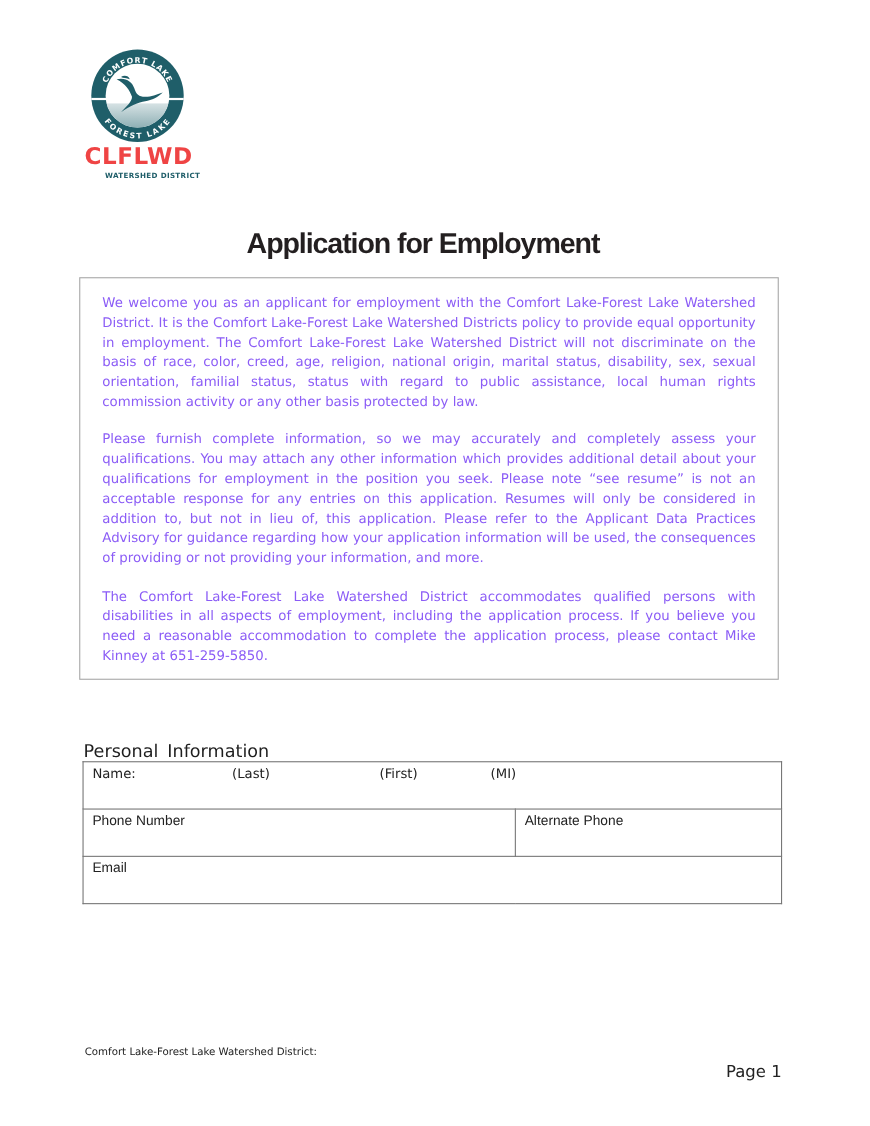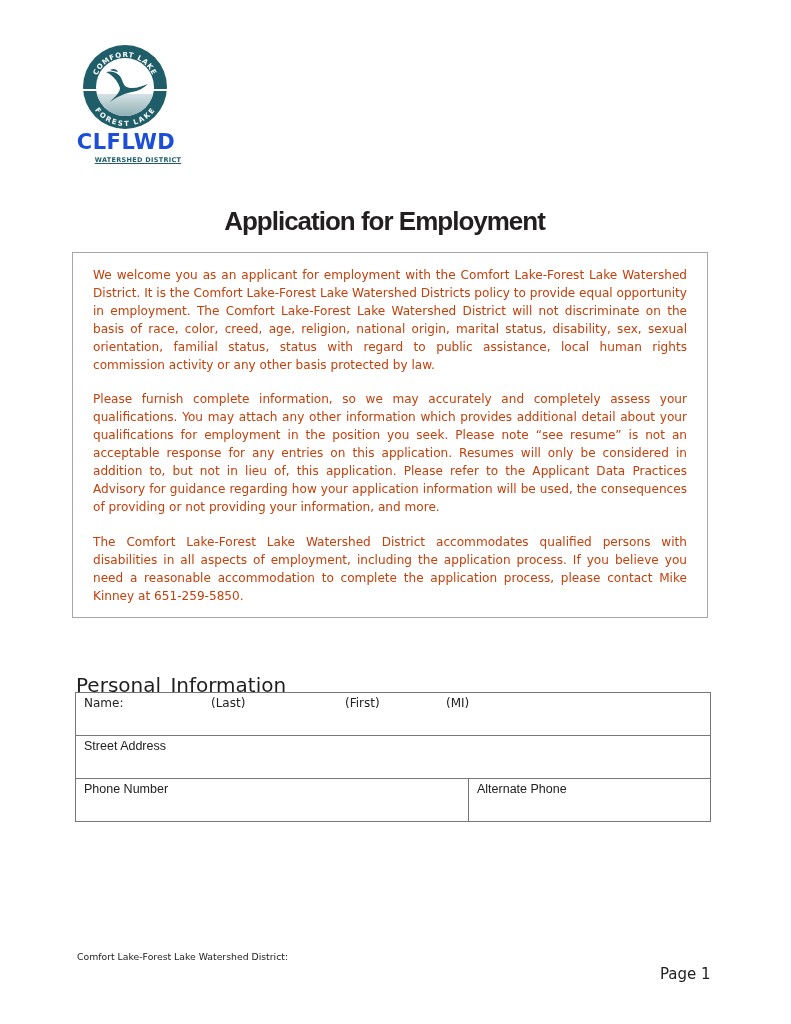--- a/index.html
+++ b/index.html
@@ -3,29 +3,29 @@
 <meta charset="utf-8">
 <style>
   html, body { margin:0; padding:0; background:#ffffff; }
   body { width:791px; height:1024px; position:relative; overflow:hidden; font-family:"DejaVu Sans", sans-serif; color:#222; }
   .logo { position:absolute; left:70px; top:44px; width:112px; height:124px; }
   .logo-ring { position:absolute; left:13px; top:1px; width:84px; height:84px; border-radius:50%; background:#1f5e69; }
   .logo-inner { position:absolute; left:13px; top:13px; width:58px; height:58px; border-radius:50%; background:#ffffff; overflow:hidden; }
   .logo-band { position:absolute; left:0; top:44px; width:84px; height:2px; background:#ffffff; }
   .logo-water { position:absolute; left:0; top:36px; width:58px; height:22px; background:linear-gradient(#d6e2e4,#8fb0b5); }
   .logo-ring-text { position:absolute; left:0; top:0; width:84px; height:84px; }
-  .logo-abbr { position:absolute; left:0; top:86px; width:112px; text-align:center; font-family:"DejaVu Sans", sans-serif; font-weight:bold; font-size:21px; color:#1d4ed8; letter-spacing:0.5px; }
-  .logo-sub { position:absolute; left:12px; top:112px; width:112px; text-align:center; font-size:6.5px; font-weight:bold; color:#1f5e69; letter-spacing:0.3px;text-decoration:underline; }
+  .logo-abbr { position:absolute; left:0; top:86px; width:112px; text-align:center; font-family:"DejaVu Sans", sans-serif; font-weight:bold; font-size:21px; color:#ef4444; letter-spacing:0.5px; }
+  .logo-sub { position:absolute; left:0; top:112px; width:112px; text-align:right; font-size:6.5px; font-weight:bold; color:#1f5e69; letter-spacing:0.3px; }
 
   .title { position:absolute; left:0; top:206px; width:769px; text-align:center; font-family:"Liberation Sans", sans-serif; font-weight:bold; font-size:26px; color:#231f20; letter-spacing:-1px; }
 
   .info-box { position:absolute; left:72px; top:252px; width:636px; height:366px; border:1.5px solid #a7a7a7; box-sizing:border-box; padding:14px 20px 0 20px; }
-  .info-box p { margin:0 0 17px 0; font-family:"DejaVu Sans", sans-serif; font-size:12.1px; line-height:17.9px; text-align:justify; color:#c2410c; }
+  .info-box p { margin:0 0 17px 0; font-family:"DejaVu Sans", sans-serif; font-size:12.1px; line-height:17.9px; text-align:justify; color:#8b5cf6; }
 
-  .section-title { position:absolute; left:76px; top:673px; font-family:"DejaVu Sans", sans-serif; font-size:20px; color:#1e1e1e; word-spacing:3px; }
+  .section-title { position:absolute; left:76px; top:673px; font-family:"DejaVu Sans", sans-serif; font-size:16px; color:#1e1e1e; word-spacing:3px; }
 
   .form-table { position:absolute; left:75px; top:692px; width:636px; border-collapse:collapse;border-radius:18px; }
   .form-table td { border:1.3px solid #777; height:43px; vertical-align:top; padding:3px 8px; font-family:"Liberation Sans", sans-serif; font-size:12.5px; color:#222; box-sizing:border-box; }
   .name-row span { display:inline-block; font-family:"DejaVu Sans", sans-serif; font-size:12px; }
   .name-row .lbl-name { width:127px; }
   .name-row .lbl-last { width:134px; }
   .name-row .lbl-first { width:101px; }
 
   .footer-left { position:absolute; left:77px; top:951px; font-family:"DejaVu Sans", sans-serif; font-size:9.3px; color:#222; }
   .footer-right { position:absolute; left:660px; top:965px; font-family:"DejaVu Sans", sans-serif; font-size:15px; color:#222; }
@@ -71,23 +71,23 @@
 <div class="section-title">Personal  Information</div>
 
 <table class="form-table">
   <tbody>
       <tr>
     <td colspan="2" class="name-row">
       <span class="lbl-name">Name:</span><span class="lbl-last">(Last)</span><span class="lbl-first">(First)</span><span class="lbl-mi">(MI)</span>
     </td>
   </tr>
   <tr>
-    <td colspan="2"><span>Street Address</span></td>
+    <td style="width:393px"><span>Phone Number</span></td>
+    <td><span>Alternate Phone</span></td>
   </tr>
   <tr>
-    <td style="width:393px"><span>Phone Number</span></td>
-    <td><span>Alternate Phone</span></td>
+    <td colspan="2"><span>Email</span></td>
   </tr>
 </tbody>
   </table>
 
 <div class="footer-left">Comfort Lake-Forest Lake Watershed District:</div>
 <div class="footer-right">Page 1</div>
 
 </body></html>

